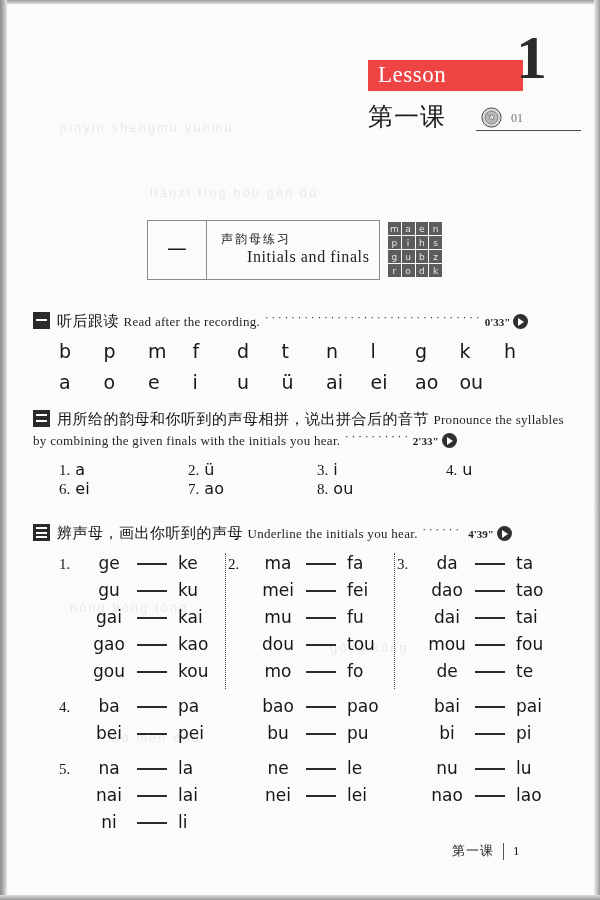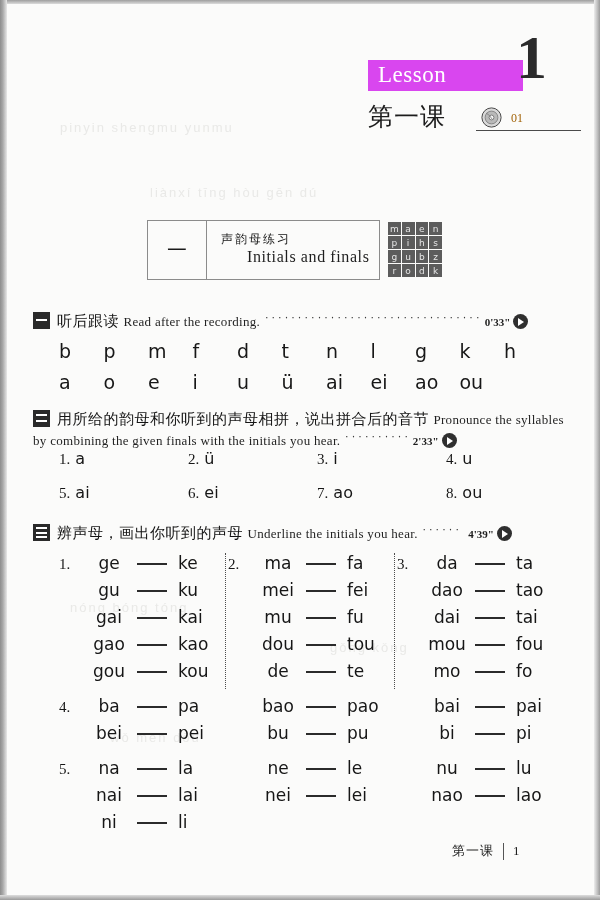--- a/index.html
+++ b/index.html
@@ -60,21 +60,21 @@
   
   #lesson-head {
     position: absolute;
     left: 340px;
     top: 60px;
     width: 215px;
   }
   #lesson-bar {
     position: relative;
     height: 31px;
-    background: #d946ef;
+    background: #ef4444;
     width: 155px;
     margin-left: 28px;
   }
   #lesson-word {
     position: absolute;
     left: 10px; top: 2px;
     color: #ffffff;
     font-family: "Liberation Serif", serif;
     font-size: 23px;
     letter-spacing: 0.5px;
@@ -105,21 +105,21 @@
   }
   #cd-icon {
     position: absolute;
     left: 113px; top: 7px;
     width: 21px; height: 21px;
   }
   #track-no {
     position: absolute;
     left: 143px; top: 11px;
     font-size: 12px;
-    color: #a16207;
+    color: #737373;
     font-family: "Liberation Serif", serif;
   }
   #track-rule {
     position: absolute;
     left: 108px; top: 30px;
     width: 105px; height: 1px;
     background: #4a4a4a;
   }
 
   
@@ -277,23 +277,23 @@
     font-size: 19px;
     color: #171717;
     font-family: "DejaVu Sans", sans-serif;
   }
   #initials-row span { width: 44.5px; text-align: left; }
   #finals-row span { width: 44.5px; text-align: left; }
 
   
   #ex2-grid {
     margin-left: 26px;
+    margin-top: 11px;
     display: grid;
     grid-template-columns: repeat(4, 129px);
-    row-gap: 15px;
   }
   #ex2-grid div {
     font-size: 16px;
     color: #161616;
     font-family: "DejaVu Sans", sans-serif;
   }
   #ex2-grid div .n {
     font-family: "Liberation Serif", serif;
     font-size: 15px;
   }
@@ -487,21 +487,20 @@
       <div class="ex-head">
         <span class="marker m2"><i></i><i></i></span><span class="ex-cn">用所给的韵母和你听到的声母相拼，说出拼合后的音节</span>
         <span class="ex-en">Pronounce the syllables by combining the given finals with the initials you hear.</span>
         <span class="leader" style="width:66px;">··········</span><span class="dur">2'33"</span><span class="play"></span>
       </div>
       <div id="ex2-grid">
         <div><span class="n">1.</span> <span>a</span></div>
         <div><span class="n">2.</span> <span>ü</span></div>
         <div><span class="n">3.</span> <span>i</span></div>
         <div><span class="n">4.</span> <span>u</span></div>
-        <div><span class="n">5.</span> <span>ai</span></div>
         <div><span class="n">6.</span> <span>ei</span></div>
         <div><span class="n">7.</span> <span>ao</span></div>
         <div><span class="n">8.</span> <span>ou</span></div>
       </div>
     </div>
 
     <div class="ex" style="top:522px;">
       <div class="ex-head">
         <span class="marker m3"><i></i><i></i><i></i></span><span class="ex-cn">辨声母，画出你听到的声母</span>
         <span class="ex-en">Underline the initials you hear.</span>
@@ -598,29 +597,29 @@
 
         <div class="pair-line">
           <div class="pair-col">
               <span class="idx"></span>
               <span class="w-left">gou</span>
               <span class="dash"></span>
               <span class="w-right">kou</span>
             </div>
           <div class="pair-col">
               <span class="idx"></span>
+              <span class="w-left">mo</span>
+              <span class="dash"></span>
+              <span class="w-right">fo</span>
+            </div>
+          <div class="pair-col">
+              <span class="idx"></span>
               <span class="w-left">de</span>
               <span class="dash"></span>
               <span class="w-right">te</span>
-            </div>
-          <div class="pair-col">
-              <span class="idx"></span>
-              <span class="w-left">mo</span>
-              <span class="dash"></span>
-              <span class="w-right">fo</span>
             </div>
         </div>
 
         <div class="pair-line" style="margin-top:8px;">
           <div class="pair-col">
               <span class="idx">4.</span>
               <span class="w-left">ba</span>
               <span class="dash"></span>
               <span class="w-right">pa</span>
             </div>

